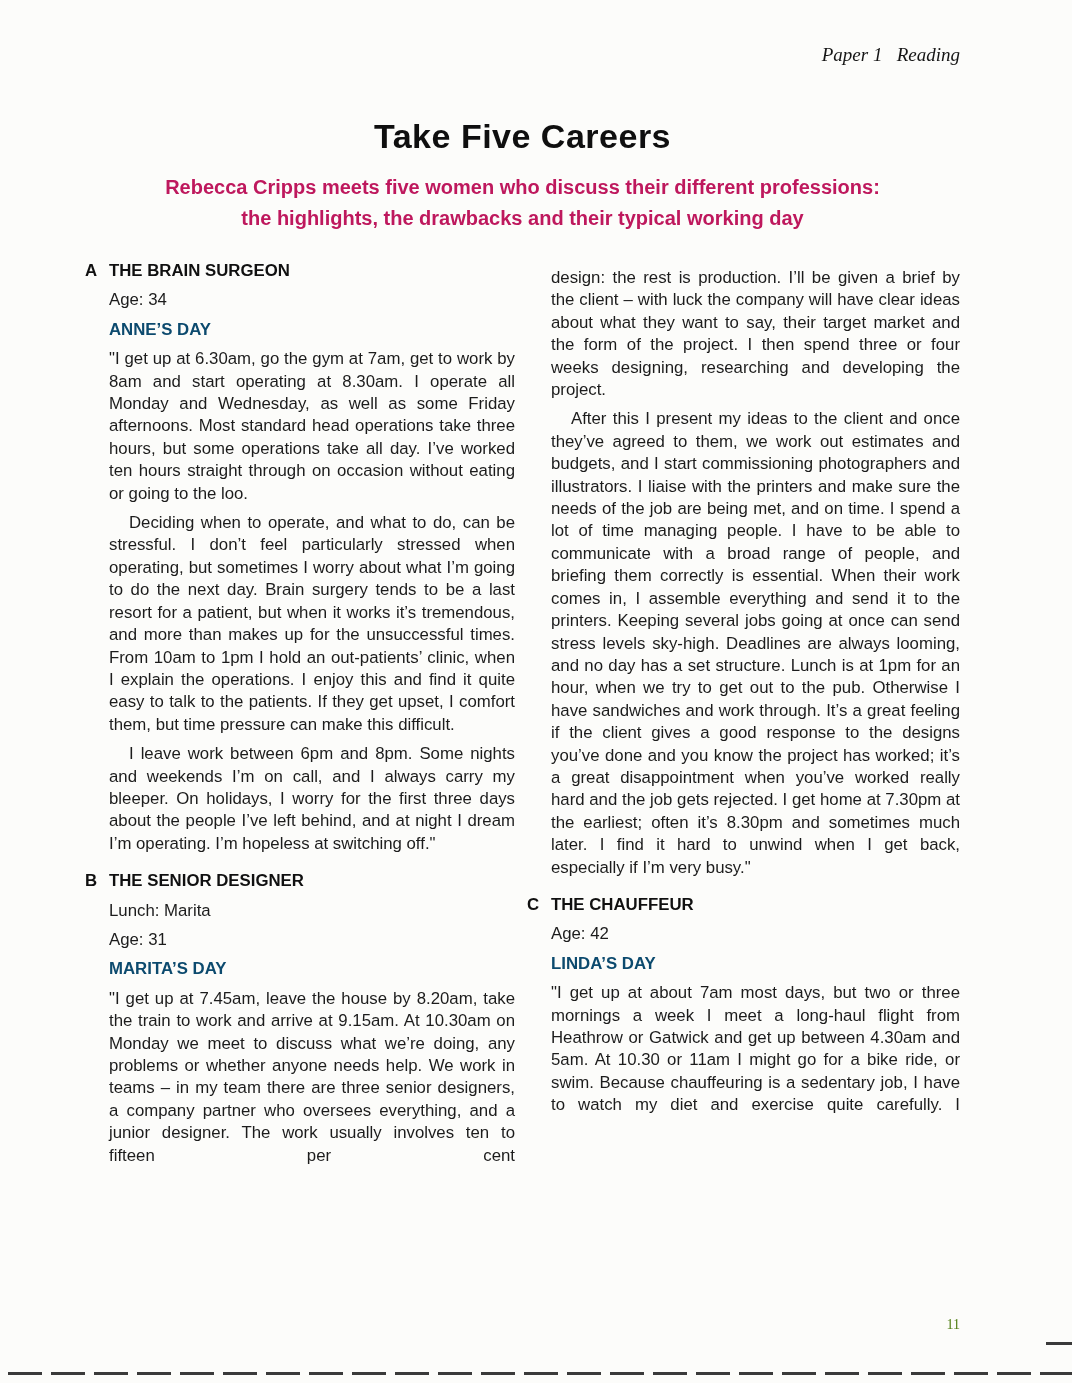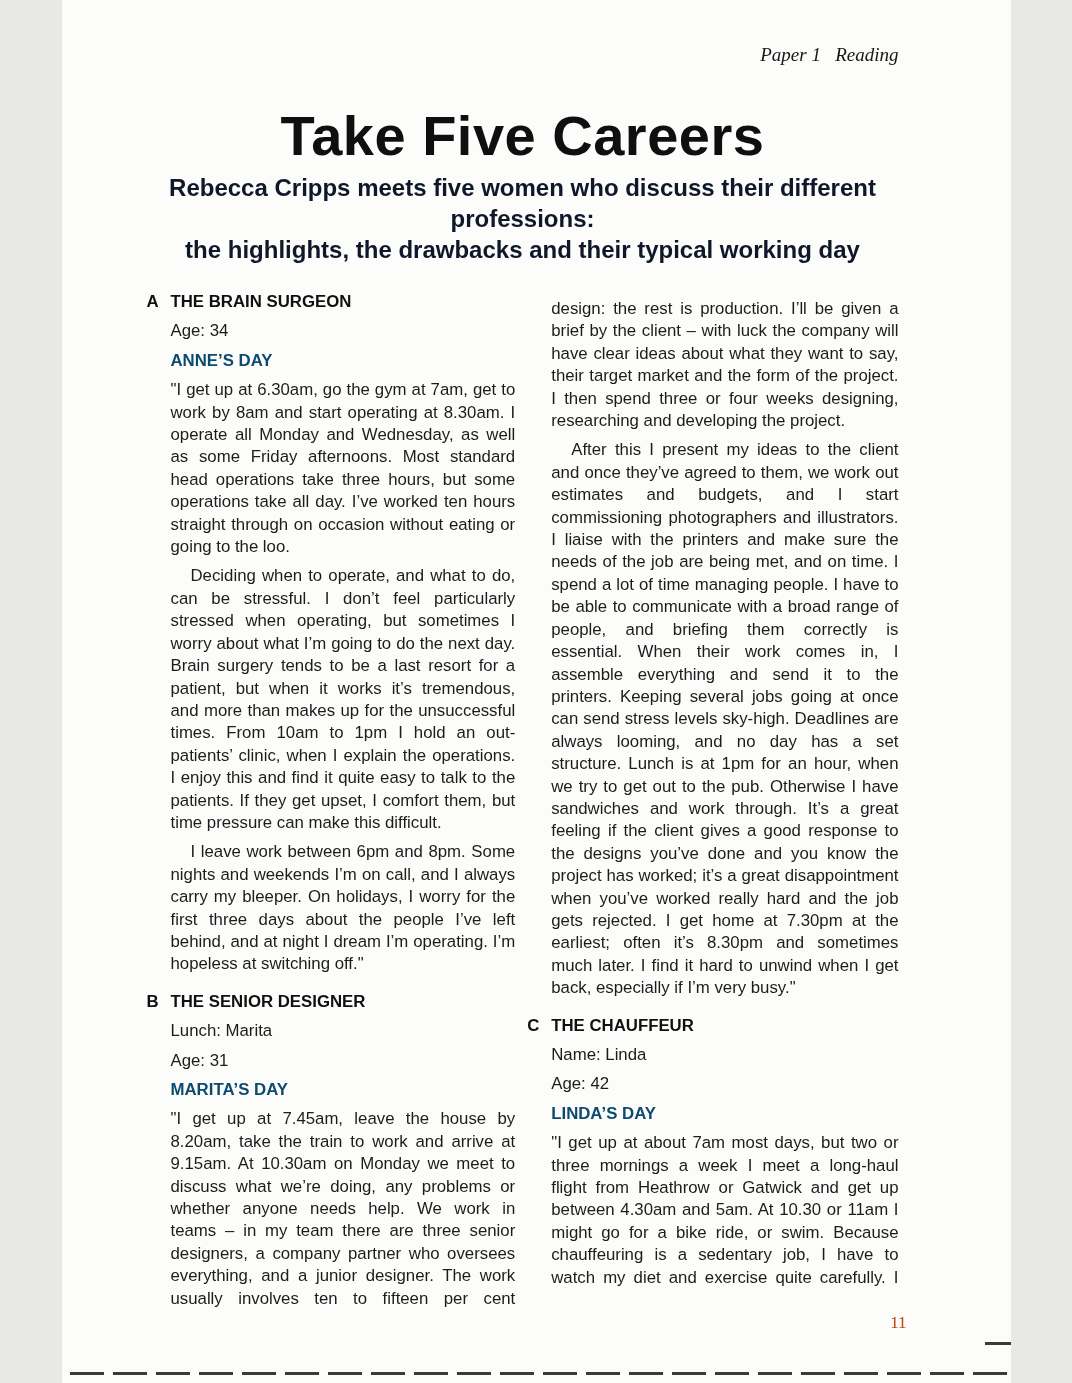--- a/index.html
+++ b/index.html
@@ -1,62 +1,62 @@
 <!DOCTYPE html>
 <html><head>
 <meta charset="utf-8">
 <style>
   html,body { margin:0; padding:0; background:#e8e8e6; }
   .page {
     position:relative;
-    width:949px; height:1383px;
+    width:1072px; height:1383px;
     margin:0 auto;
     background:#fcfcfa;
     overflow:hidden;
     font-family:"Liberation Sans", sans-serif;
     color:#1c1c1c;
   }
   .running-header {
     position:absolute; top:44px; right:112px;
     font-family:"Liberation Serif", serif;
     font-style:italic; font-size:19px; color:#161616;
     white-space:pre;
   }
   .content { padding:0 112px 0 85px; }
   .title {
     margin:112px 0 0 0;
-    font-size:56px; line-height:48px; font-weight:bold;
+    font-size:34px; line-height:48px; font-weight:bold;
     text-align:center; color:#0f0f0f; letter-spacing:0.5px;
   }
   .subtitle {
     margin-top:12px;
-    font-size:24px; line-height:31px; font-weight:bold;
-    text-align:center; color:#0f172a;
+    font-size:20px; line-height:31px; font-weight:bold;
+    text-align:center; color:#be185d;
   }
   .columns { display:flex; gap:12px; margin-top:26px; }
   .col { width:430px; font-size:16.8px; line-height:22.4px; }
   .col.right { width:433px; }
 
   .section-heading {
     position:relative; padding-left:24px;
     font-weight:bold; color:#101010;
   }
   .section-heading .letter { position:absolute; left:0; top:0; font-weight:bold; }
   .section-heading.spaced { margin-top:15px; }
 
   .meta, .subhead, .para { margin:7px 0 0 24px; }
   .subhead { font-weight:bold; color:#0c4a6e; }
   .para { text-align:justify; }
   .para.indent { text-indent:20px; }
   .para.fill { text-align-last:justify; }
 
   .page-number {
-    position:absolute; right:104px; bottom:50px;
+    position:absolute; right:112px; bottom:50px;
     font-family:"Liberation Serif", serif;
-    font-size:17px; color:#c2410c;
+    font-size:14px; color:#4d7c0f;
   }
   .bottom-dashes {
     position:absolute; left:8px; right:0; bottom:8px; height:3px;
     background:repeating-linear-gradient(90deg, #3a3a3a 0 34px, transparent 34px 43px);
   }
   .stray-dash {
     position:absolute; right:0; bottom:38px; width:26px; height:3px;
     background:#3a3a3a;
   }
 </style>
@@ -99,21 +99,20 @@
       </div>
 
       <div class="col right">
         <p class="para">design: the rest is production. I’ll be given a brief by the client – with luck the company will have clear ideas about what they want to say, their target market and the form of the project. I then spend three or four weeks designing, researching and developing the project.</p>
         <p class="para indent">After this I present my ideas to the client and once they’ve agreed to them, we work out estimates and budgets, and I start commissioning photographers and illustrators. I liaise with the printers and make sure the needs of the job are being met, and on time. I spend a lot of time managing people. I have to be able to communicate with a broad range of people, and briefing them correctly is essential. When their work comes in, I assemble everything and send it to the printers. Keeping several jobs going at once can send stress levels sky-high. Deadlines are always looming, and no day has a set structure. Lunch is at 1pm for an hour, when we try to get out to the pub. Otherwise I have sandwiches and work through. It’s a great feeling if the client gives a good response to the designs you’ve done and you know the project has worked; it’s a great disappointment when you’ve worked really hard and the job gets rejected. I get home at 7.30pm at the earliest; often it’s 8.30pm and sometimes much later. I find it hard to unwind when I get back, especially if I’m very busy."</p>
 
         <div class="section-heading spaced">
           <span class="letter">C</span>
           <span class="sec-title">THE CHAUFFEUR</span>
         </div>
-        <div class="meta">Name: Linda</div>
         <div class="meta">Age: 42</div>
         <div class="subhead">LINDA’S DAY</div>
         <p class="para fill">"I get up at about 7am most days, but two or three mornings a week I meet a long-haul flight from Heathrow or Gatwick and get up between 4.30am and 5am. At 10.30 or 11am I might go for a bike ride, or swim. Because chauffeuring is a sedentary job, I have to watch my diet and exercise quite carefully. I</p>
       </div>
 
     </div>
   </div>
 
   <div class="page-number">11</div>
   <div class="stray-dash"></div>

